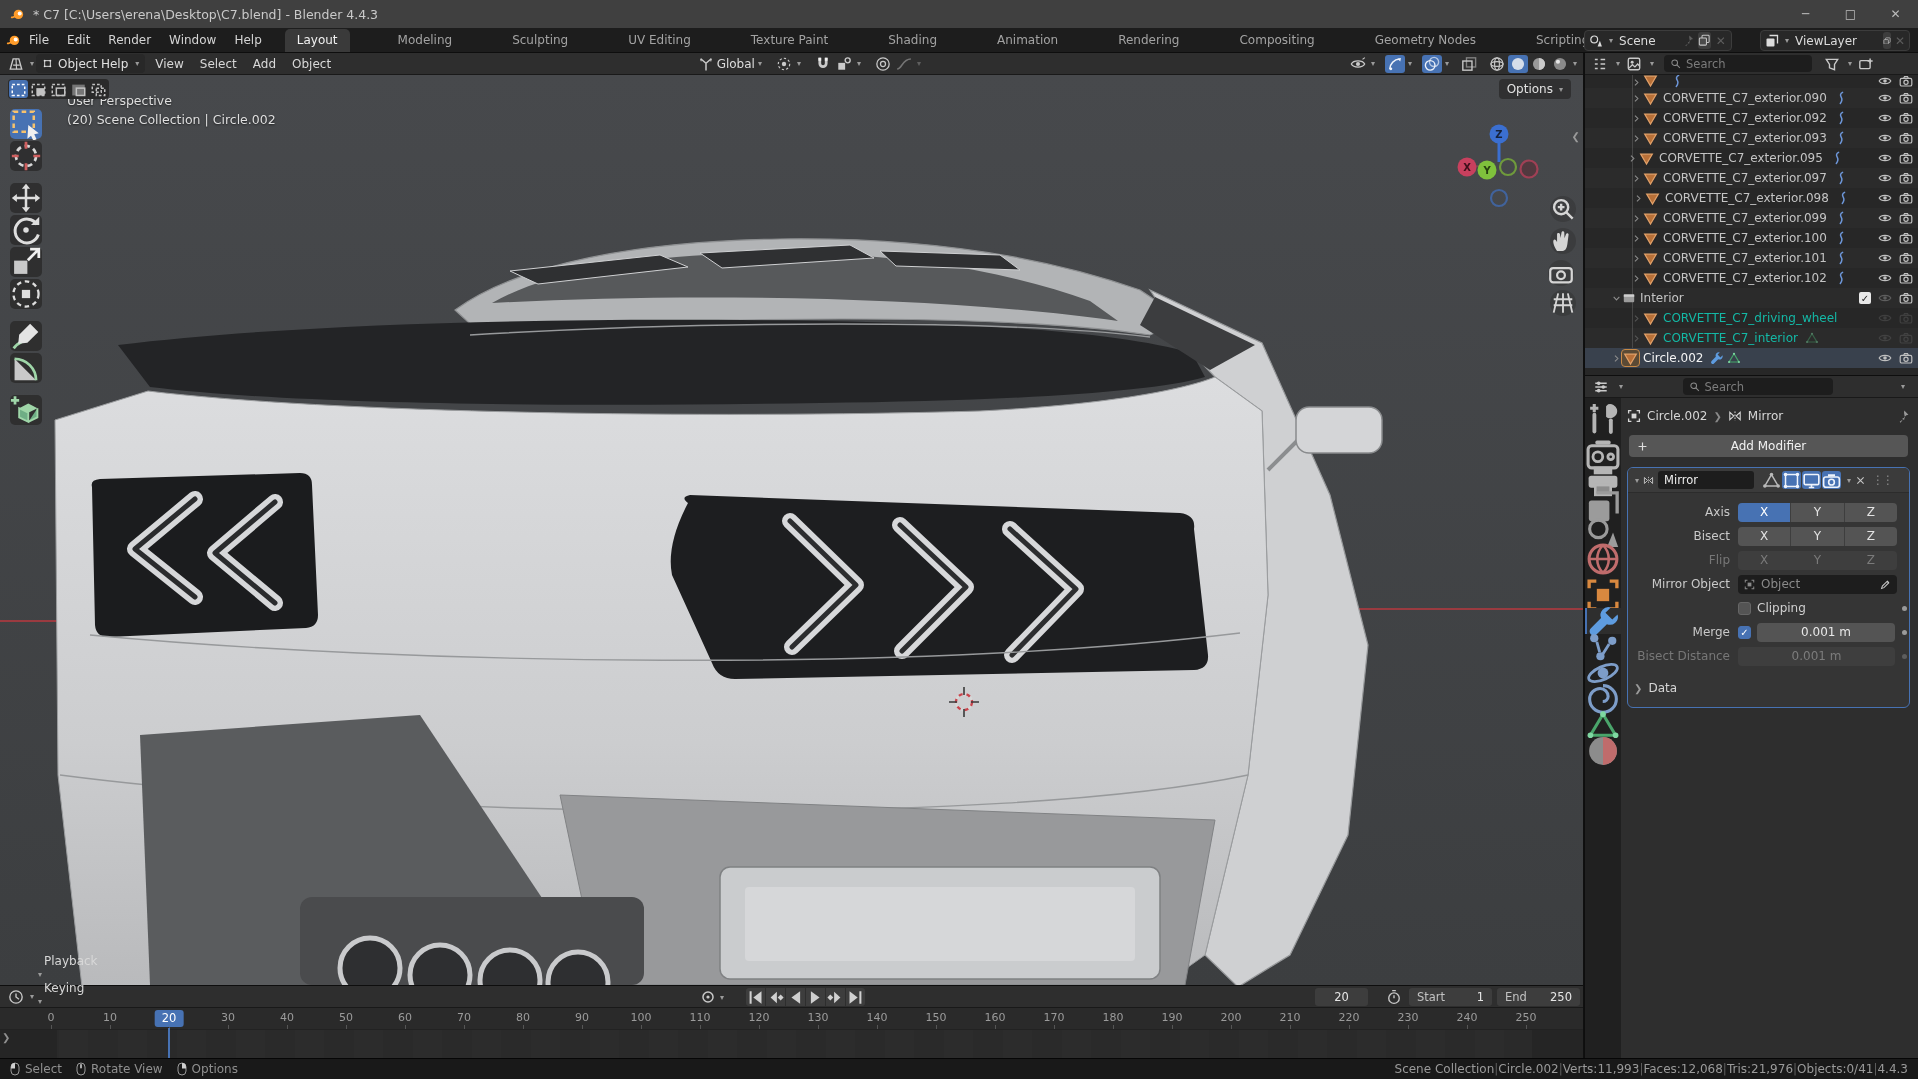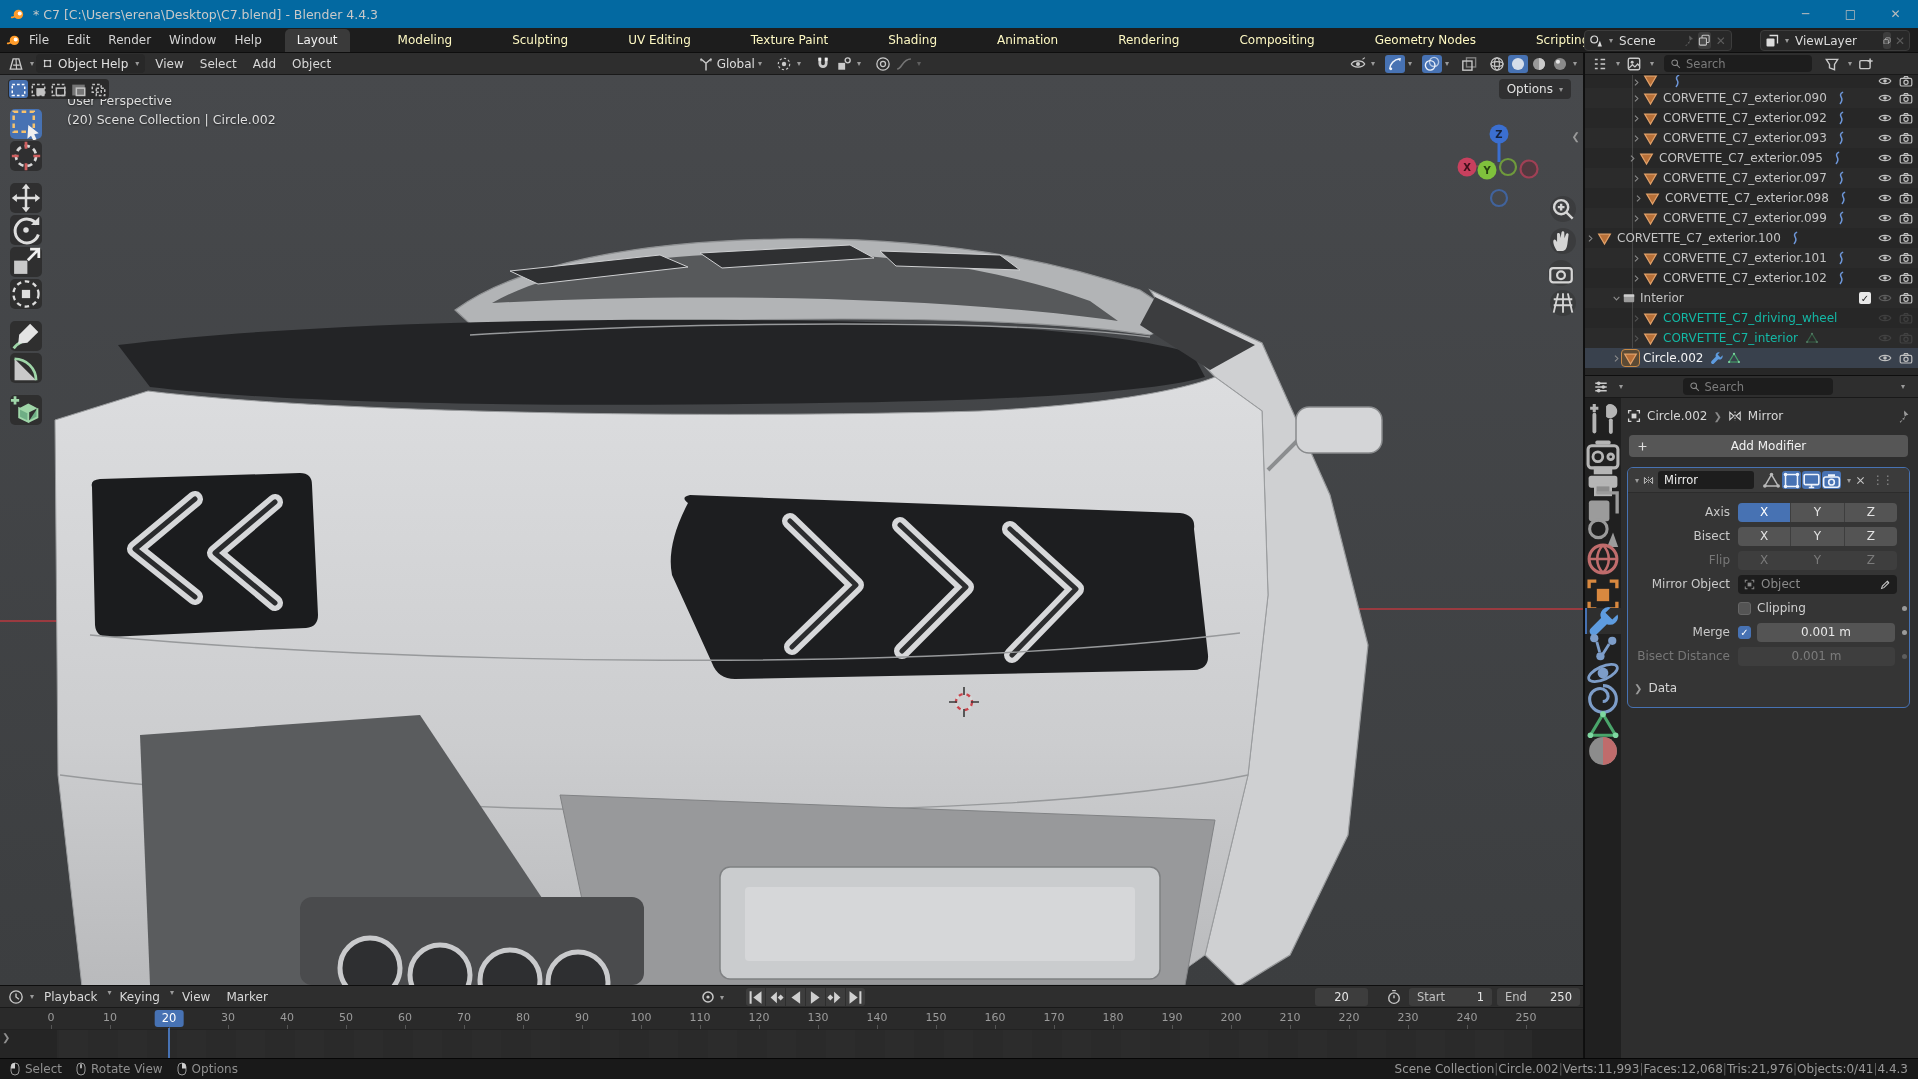--- a/index.html
+++ b/index.html
@@ -5,31 +5,31 @@
   * { box-sizing: border-box; margin: 0; padding: 0; }
   html,body { width:1918px; height:1079px; overflow:hidden; background:#101010;
     font-family:"DejaVu Sans","Liberation Sans",sans-serif; font-size:12px; color:#cfcfcf;
     -webkit-font-smoothing:antialiased; }
   .icn { display:inline-flex; align-items:center; justify-content:center; }
   .icn svg { width:14px; height:14px; display:block; }
   .icn.sm svg { width:11px; height:11px; }
   .dd { font-size:8px; color:#9a9a9a; margin-left:2px; }
 
   
-  #titlebar { position:absolute; left:0; top:0; width:1918px; height:28px; background:#0369a1;
+  #titlebar { position:absolute; left:0; top:0; width:1918px; height:28px; background:#404040;
     display:flex; align-items:center; padding-left:10px; gap:9px; color:#c9c9c9; font-size:12.5px; }
   #win-controls { position:absolute; right:0; top:0; height:28px; display:flex; }
   #win-controls span { width:45px; height:28px; display:flex; align-items:center; justify-content:center; color:#bdbdbd; font-size:12px; }
 
   
   #menubar { position:absolute; left:0; top:28px; width:1918px; height:25px; background:#1d1d1d;
     display:flex; align-items:center; padding-left:6px; border-bottom:1px solid #0e0e0e; }
   #menubar .menu { padding:3px 9px; color:#d4d4d4; border-radius:4px; }
   #workspace-tabs { display:flex; align-items:flex-end; height:100%; margin-left:14px;gap:36px; }
-  #workspace-tabs .tab { padding:4px 12px 5px; color:#fef9c3; font-size:12px; background:transparent;
+  #workspace-tabs .tab { padding:4px 12px 5px; color:#a3a3a3; font-size:12px; background:transparent;
     border-radius:5px 5px 0 0; }
   #workspace-tabs .tab.active { background:#3a3a3a; color:#f1f1f1; }
   .idblock { position:absolute; top:2px; height:21px; display:flex; align-items:center; background:#282828;
     border:1px solid #3c3c3c; border-radius:4px; padding:0 4px; gap:4px; color:#dcdcdc; }
   .idblock .lbl { padding:0 22px 0 2px; }
   .mini-btn { width:18px; height:17px; display:flex; align-items:center; justify-content:center;
     background:#3d3d3d; border-radius:3px; color:#c3c3c3; }
   .mini-btn.ghost { background:transparent; color:#5d5d5d; }
 
   
@@ -911,21 +911,21 @@
           </span>
           <span class="icn" style="color: rgb(192, 192, 192);">
             <svg viewBox="0 0 14 14" fill="none">
               <rect x="1.2" y="4.4" width="11.6" height="7.6" rx="1.6" stroke="currentColor" stroke-width="1.2"></rect>
               <circle cx="7" cy="8.2" r="2.1" stroke="currentColor" stroke-width="1.2"></circle>
               <path d="M4.6 4.4l.9-1.8h3l.9 1.8" stroke="currentColor" stroke-width="1.2"></path>
             </svg>
           </span>
         </span>
       </div>
-      <div class="ol-row" style="">
+      <div class="ol-row" style="padding-left: 46px;">
         <span class="icn sm" style="color: rgb(143, 143, 143);">
           <svg viewBox="0 0 14 14" fill="none">
             <path d="M5 3.4l3.8 3.6L5 10.6" stroke="currentColor" stroke-width="1.3"></path>
           </svg>
         </span>
         <span class="obj-wrap">
           <svg viewBox="0 0 14 14" fill="none">
             <path d="M2.2 3.4h9.6L7 11.6z" fill="#b87038" stroke="#e2a169" stro="" ke-width="1"></path>
           </svg>
         </span>
@@ -1438,21 +1438,21 @@
 
 <section id="timeline">
   <div id="tl-header" class="ed-header">
     <span class="hbtn" id="tled-slot">
         <svg viewBox="0 0 14 14" fill="none">
           <circle cx="7" cy="7" r="5.4" stroke="currentColor" stroke-width="1.2"></circle>
           <path d="M7 4v3l2.6 2" stroke="currentColor" stroke-width="1.2"></path>
         </svg>
       </span>
       <span class="dd">▾</span>
-    <div id="tl-menus" style="display:flex;">
+    <div id="tl-menus" style="display:flex;flex-direction:column;">
         <span class="menu">Playback</span>
         <span class="dd">▾</span>
         <span class="menu">Keying</span>
         <span class="dd">▾</span>
         <span class="menu">View</span>
         <span class="menu">Marker</span>
       </div>
     <div id="autokey">
       <span class="hbtn" id="autokey-slot">
           <svg viewBox="0 0 14 14" fill="none">

